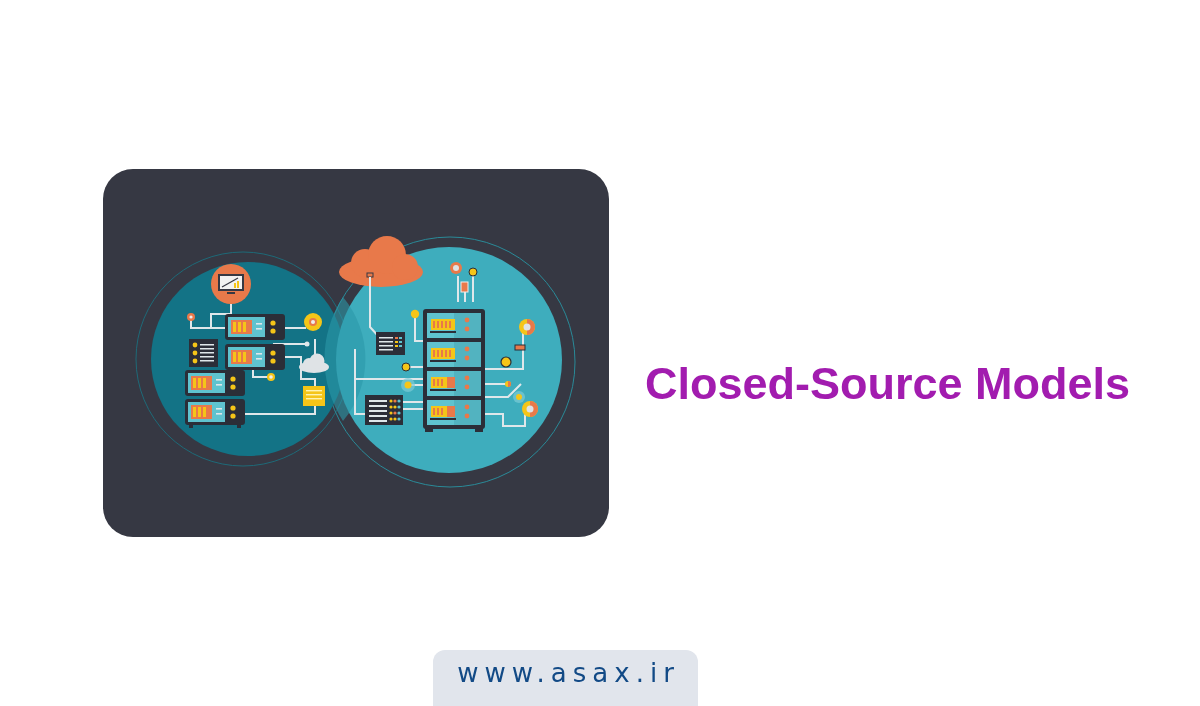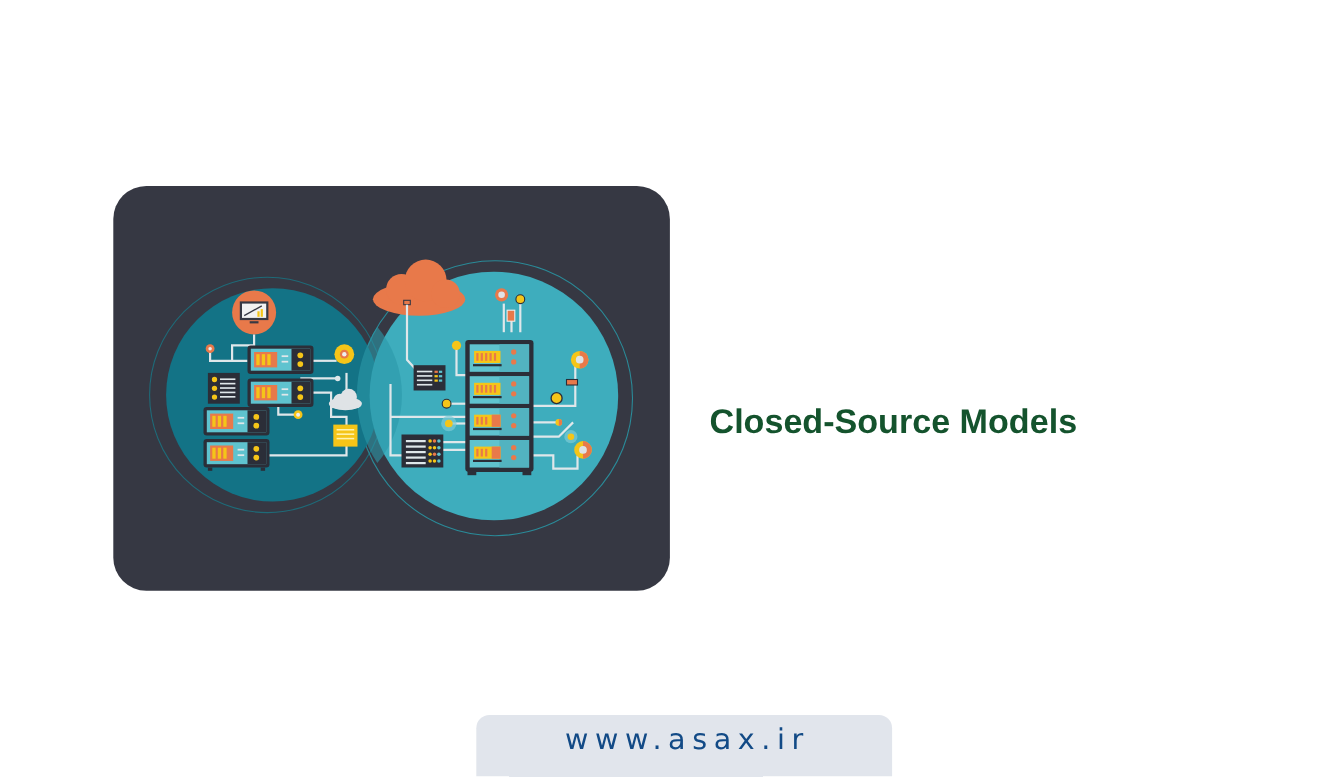--- a/index.html
+++ b/index.html
@@ -8,25 +8,25 @@
       font-family: "Liberation Sans", "DejaVu Sans", sans-serif;
     }
     .illustration-card {
       position: absolute; left: 103px; top: 169px; width: 506px; height: 368px;
       background: #363843; border-radius: 30px; overflow: hidden;
     }
     .illustration-card svg { position: absolute; left: 0; top: 0; }
     .page-title {
       position: absolute; left: 645px; top: 354px; margin: 0;
       font-family: "Liberation Sans", "DejaVu Sans", sans-serif;
-      font-weight: bold; font-size: 31px; line-height: 60px; color: #14532d;
+      font-weight: bold; font-size: 45px; line-height: 60px; color: #a21caf;
       letter-spacing: 0px; white-space: nowrap;
     }
     .footer-url-box {
-      position: absolute; left: 433px; top: 650px; width: 378px; height: 56px;
+      position: absolute; left: 433px; top: 650px; width: 265px; height: 56px;
       background: #e1e5ec; border-radius: 12px 12px 0 0;
       display: flex; align-items: flex-start; justify-content: center;
     }
     .footer-url {
       margin-top: 8px; font-size: 26px; color: #124a86; letter-spacing: 6px;
       font-family: "DejaVu Sans", "Liberation Sans", sans-serif; padding-left: 6px;
     }
   </style>
 </head>
 <body>

